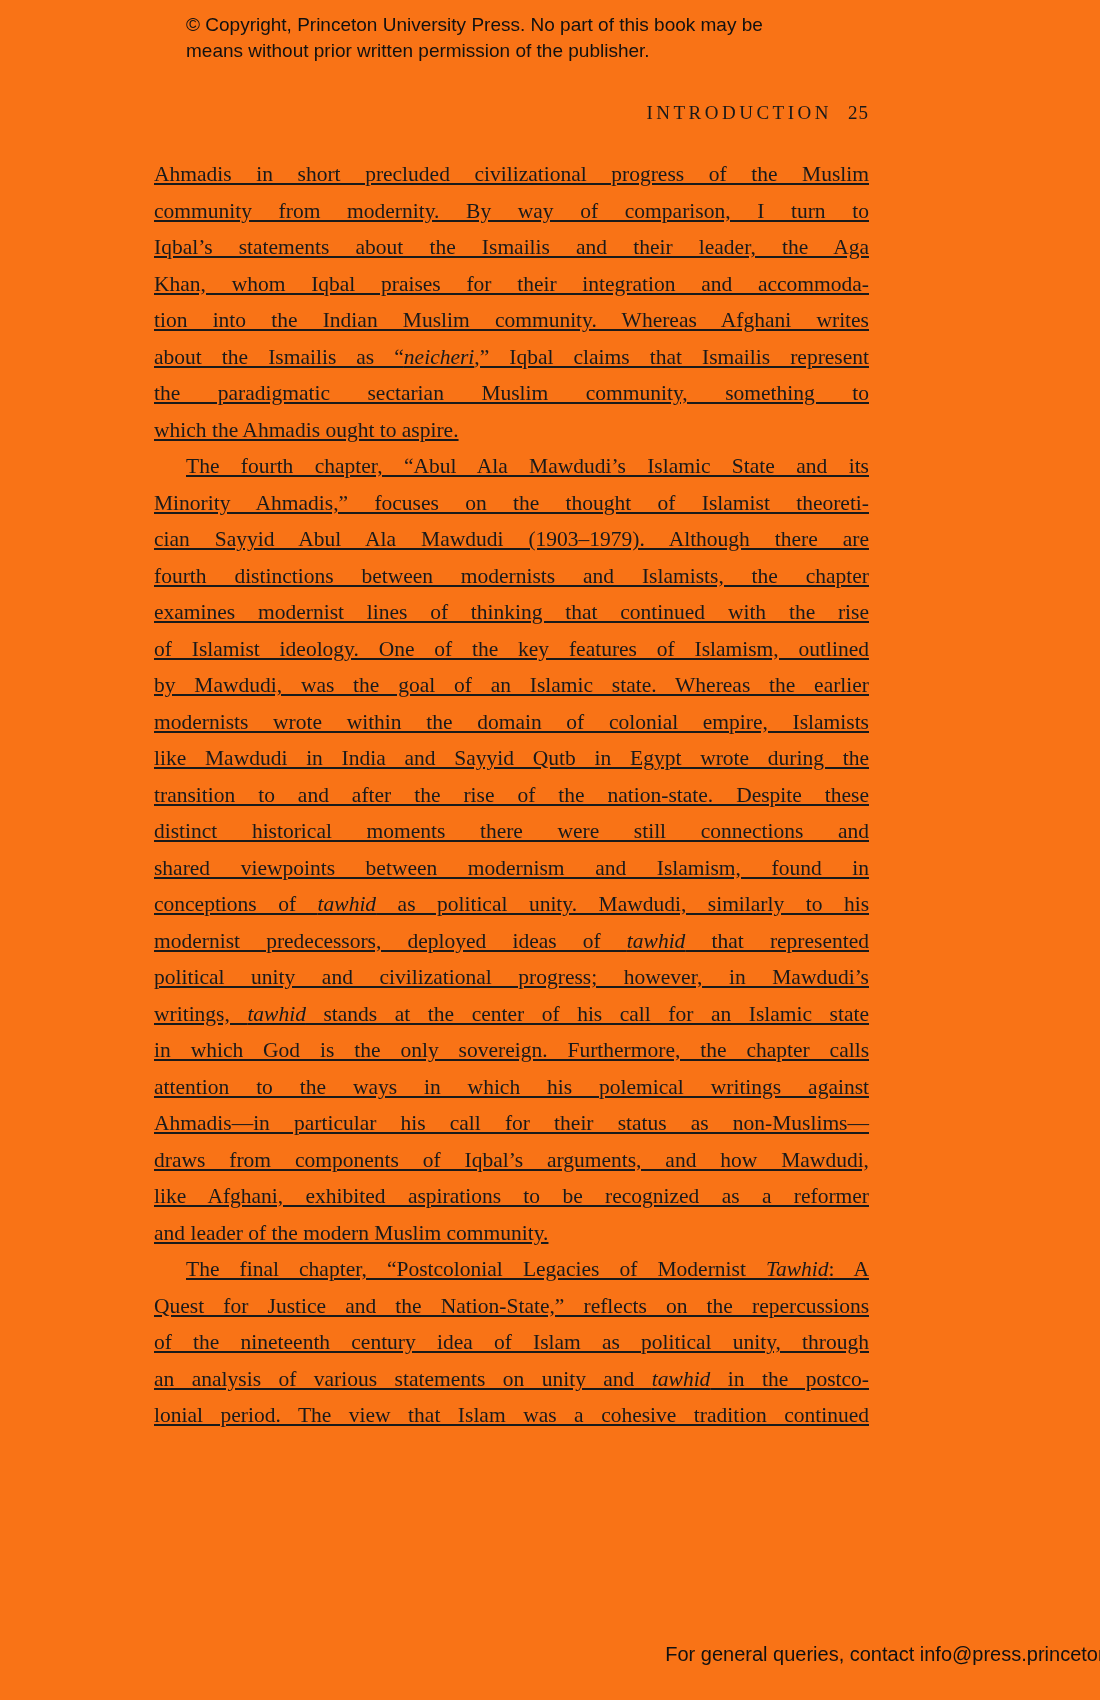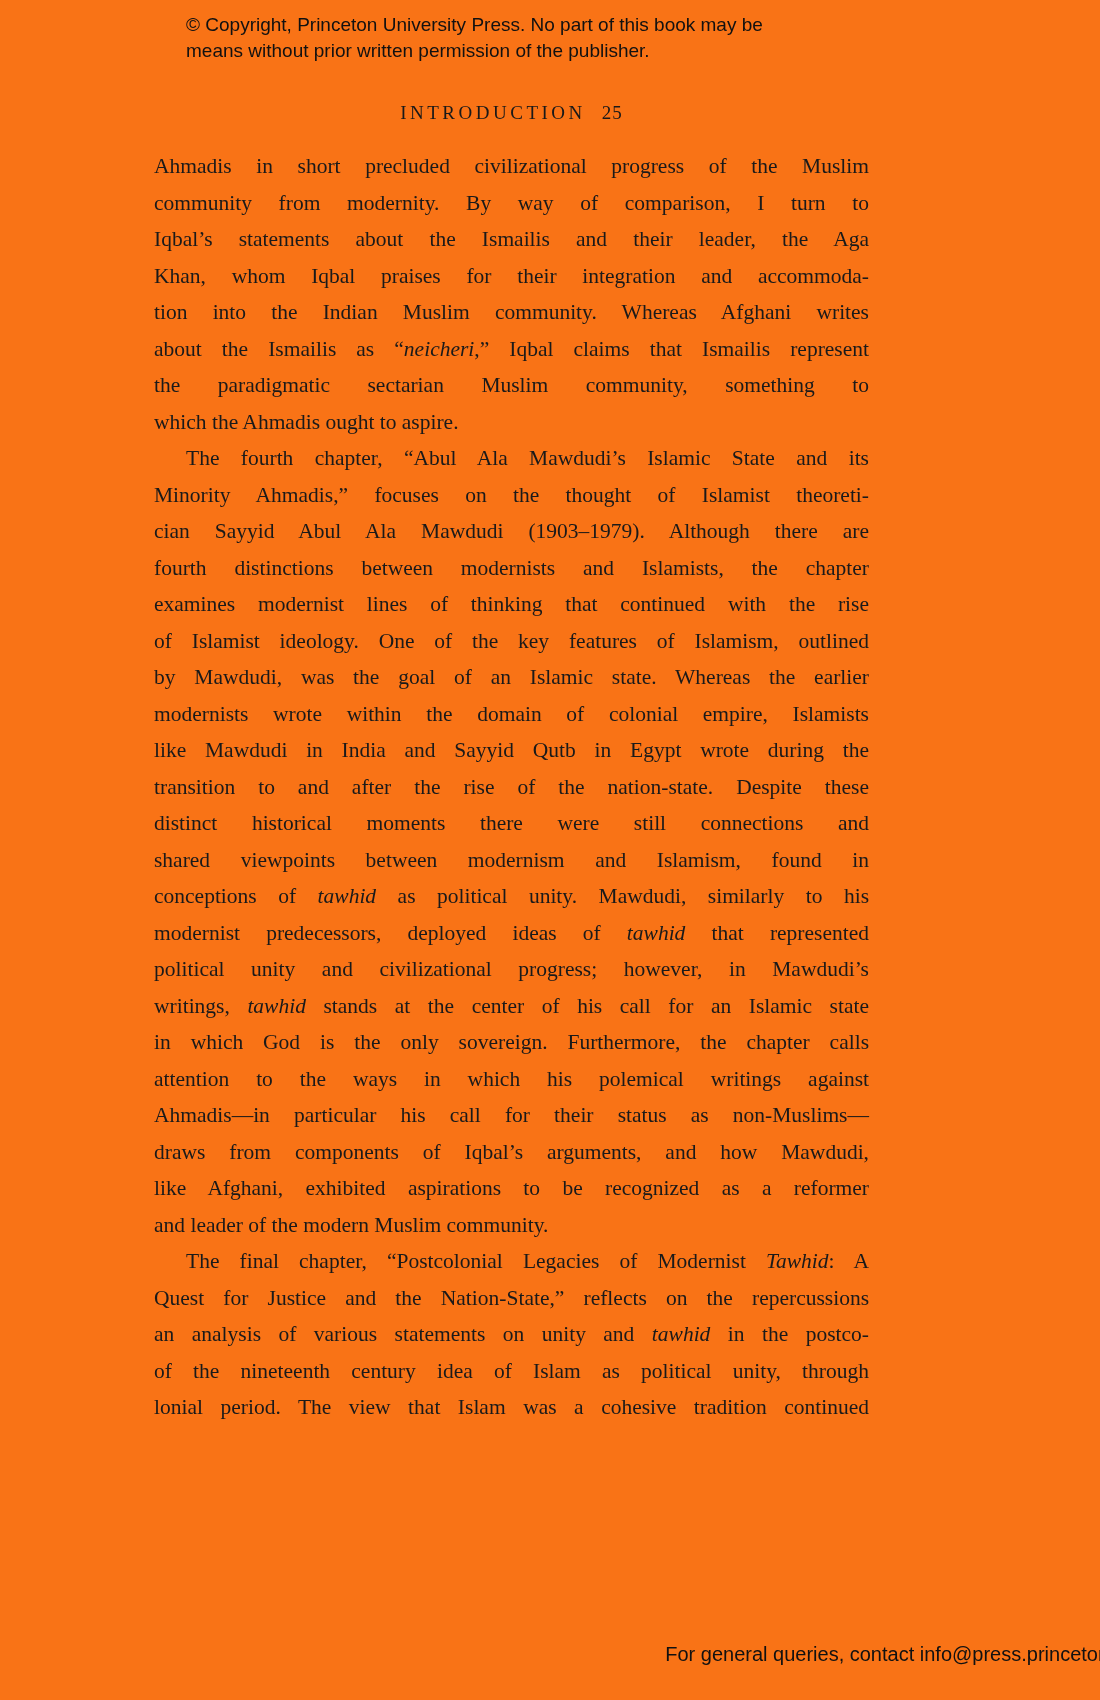--- a/index.html
+++ b/index.html
@@ -21,39 +21,40 @@
     font-family: "Liberation Sans", sans-serif;
     font-size: 19px;
     line-height: 26px;
     color: #111111;
   }
   .running-header {
     position: absolute;
     left: 154px;
     top: 102px;
     width: 715px;
-    text-align: center;
+    text-align: right;
     font-size: 19px;
     color: #191919;
   }
   .running-header .title {
     letter-spacing: 3.5px;
   }
   .running-header .pagenum {
     margin-left: 16px;
     letter-spacing: 1px;
   }
   .body-text {
     position: absolute;
     left: 154px;
-    top: 148px;
+    top: 156px;
     width: 715px;
     font-size: 21.5px;
     line-height: 36.5px;
     color: #1a1a1a;
+    text-decoration: underline;
   }
   .line {
     text-align: justify;
     text-align-last: justify;
   }
   .line.paragraph-end {
     text-align-last: left;
   }
   .line.indent {
     text-indent: 32px;
@@ -110,20 +111,20 @@
       <div class="line"><span>political unity and civilizational progress; however, in Mawdudi’s</span></div>
       <div class="line"><span>writings, </span><span class="it">tawhid</span><span> stands at the center of his call for an Islamic state</span></div>
       <div class="line"><span>in which God is the only sovereign. Furthermore, the chapter calls</span></div>
       <div class="line"><span>attention to the ways in which his polemical writings against</span></div>
       <div class="line"><span>Ahmadis—in particular his call for their status as non-Muslims—</span></div>
       <div class="line"><span>draws from components of Iqbal’s arguments, and how Mawdudi,</span></div>
       <div class="line"><span>like Afghani, exhibited aspirations to be recognized as a reformer</span></div>
       <div class="line paragraph-end"><span>and leader of the modern Muslim community.</span></div>
       <div class="line indent"><span>The final chapter, “Postcolonial Legacies of Modernist </span><span class="it">Tawhid</span><span>: A</span></div>
       <div class="line"><span>Quest for Justice and the Nation-State,” reflects on the repercussions</span></div>
+      <div class="line"><span>of the nineteenth century idea of Islam as political unity, through</span></div>
       <div class="line"><span>an analysis of various statements on unity and </span><span class="it">tawhid</span><span> in the postco-</span></div>
-      <div class="line"><span>of the nineteenth century idea of Islam as political unity, through</span></div>
       <div class="line"><span>lonial period. The view that Islam was a cohesive tradition continued</span></div>
     </div>
 
   <div class="footer">For general queries, contact info@press.princeton.edu</div>
 
 </div>
 
 </body></html>

